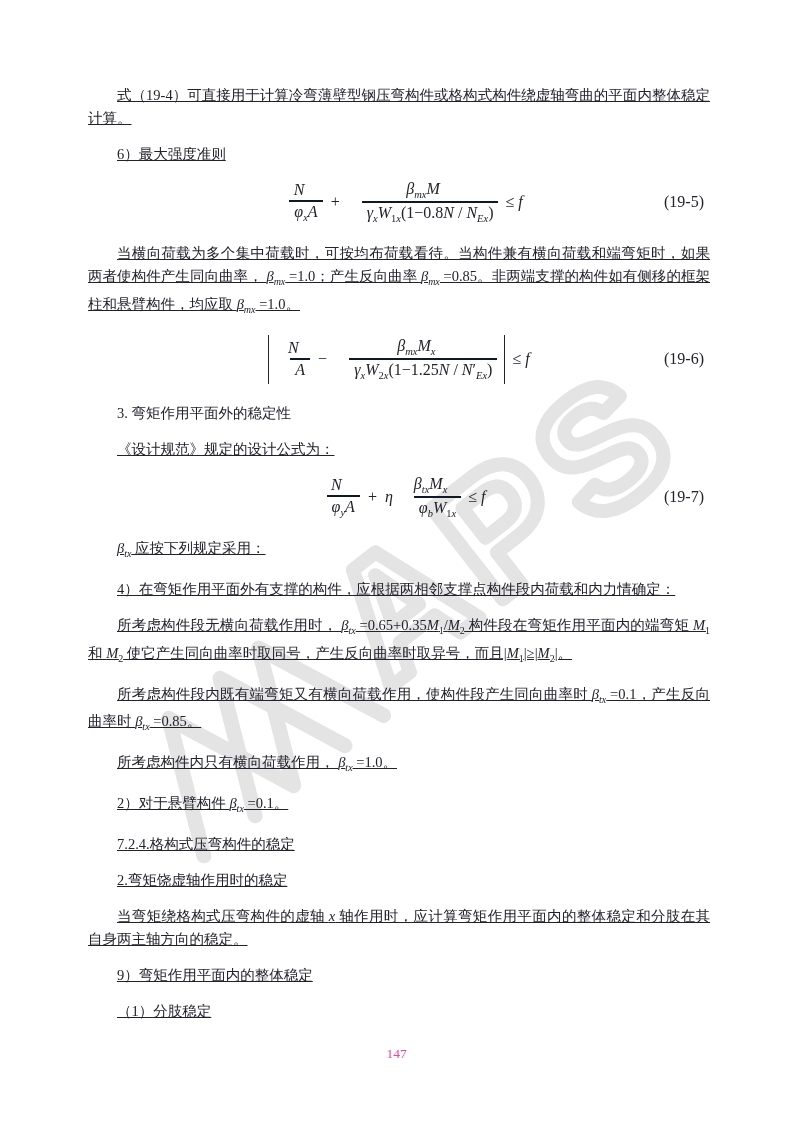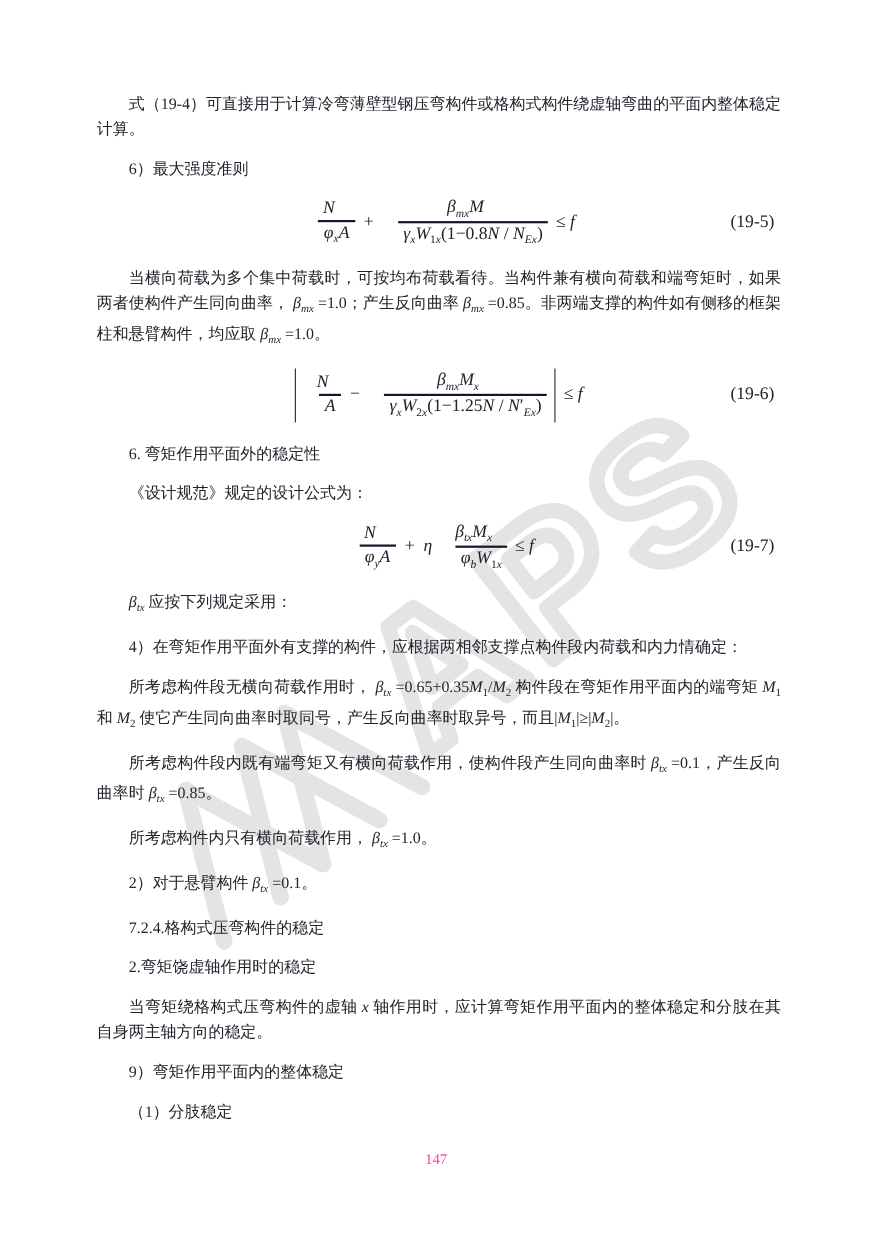--- a/index.html
+++ b/index.html
@@ -13,21 +13,21 @@
     color:#22222c;
   }
   .watermark{
     position:absolute;left:0;top:0;z-index:0;pointer-events:none;
   }
   .content{
     position:absolute;left:88px;top:84px;width:622px;z-index:1;
     font-size:14.5px;line-height:23px;text-align:justify;
   }
   .para{margin:0 0 13px 0;}
-  .indent{text-indent:2em;}
+  .indent{text-indent:2em;text-decoration:underline;}
   .para sub{font-size:10px;}
   .heading{margin:4px 0 13px 0;text-indent:2em;}
   
   .equation{
     position:relative;margin:14px 0 18px 0;
     text-align:center;line-height:normal;text-indent:0;
     font-size:16px;
   }
   .eq-body{
     display:inline-flex;align-items:center;gap:7px;
@@ -102,21 +102,21 @@
           <span class="frac">
             <span class="num"><i>β</i><sub><i>mx</i></sub><i>M</i><sub><i>x</i></sub></span>
             <span class="den"><i>γ</i><sub><i>x</i></sub><i>W</i><sub>2<i>x</i></sub>(1−1.25<i>N</i> / <i>N</i>′<sub><i>Ex</i></sub>)</span>
           </span>
         </span>
         <span class="eq-rel">≤ <i>f</i></span>
       </span>
       <span class="eq-label">(19-6)</span>
     </div>
 
-    <p class="heading">6. 弯矩作用平面外的稳定性</p>
+    <p class="heading">3. 弯矩作用平面外的稳定性</p>
 
     <p class="para indent">《设计规范》规定的设计公式为：</p>
 
     <div class="equation">
       <span class="eq-body">
         <span class="frac">
           <span class="num"><i>N</i></span>
           <span class="den"><i>φ</i><sub><i>y</i></sub><i>A</i></span>
         </span>
         <span class="eq-op">+</span>

